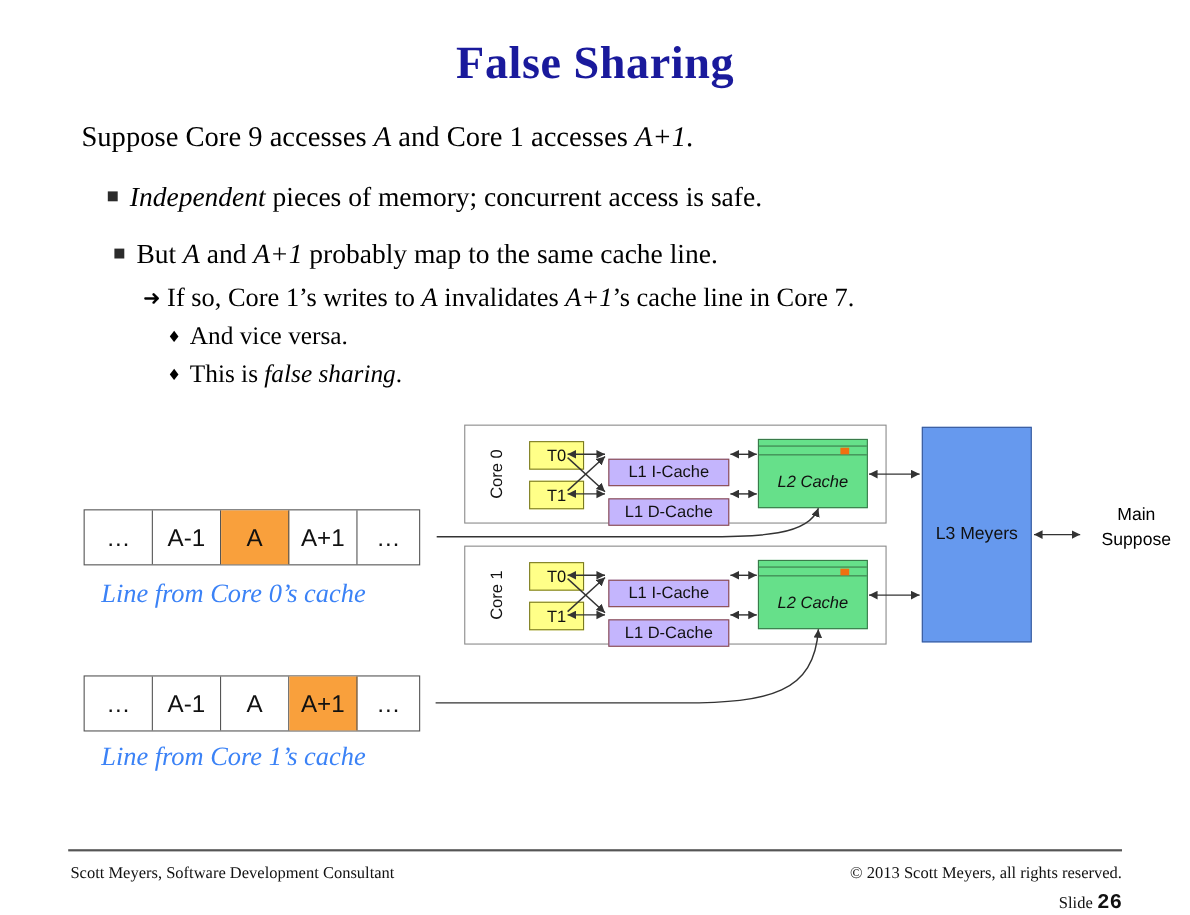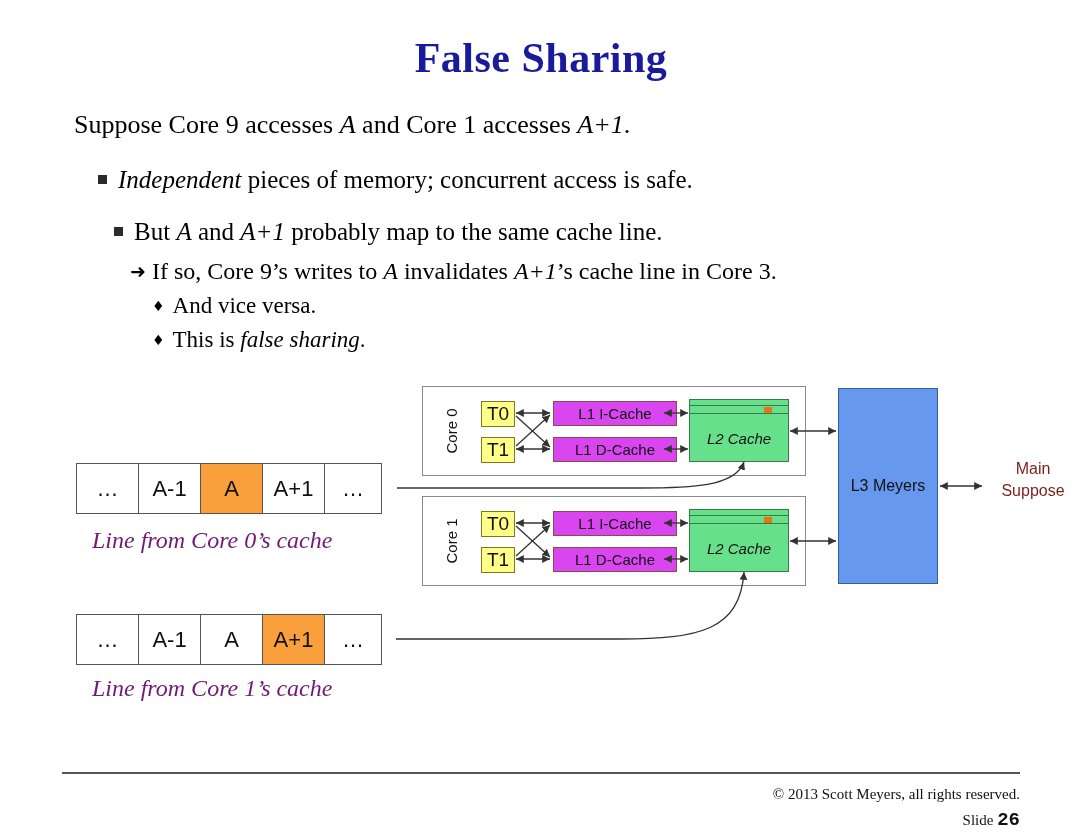--- a/index.html
+++ b/index.html
@@ -31,21 +31,21 @@
 
   
   .body-line {
     position: absolute;
     font-size: 25px;
     line-height: 1.15;
     white-space: nowrap;
   }
   .lvl0 { left: 74px;  top: 110px; font-size: 26px; }
   .lvl1-a { left: 98px;  top: 166px; }
-  .lvl1-b { left: 114px;  top: 218px; }
+  .lvl1-b { left: 104px;  top: 218px; }
   .lvl2 { left: 130px; top: 258px; font-size: 24px; }
   .lvl3-a { left: 152px; top: 293px; font-size: 23px; }
   .lvl3-b { left: 152px; top: 327px; font-size: 23px; }
 
   .bullet-sq {
     display: inline-block;
     width: 9px;
     height: 9px;
     background: #2b2b2b;
     vertical-align: 0.18em;
@@ -89,21 +89,21 @@
     box-sizing: border-box;
   }
   .cl-cell:last-child { border-right: none; }
   .cl-cell.hl { background: #f9a03c; }
   .cl-cell.narrow { width: 56px; }
 
   .cl-caption {
     position: absolute;
     font-size: 24px;
     font-style: italic;
-    color: #701a75;
+    color: #3b82f6;
   }
   #caption-core0 { left: 92px; top: 527px; }
   #caption-core1 { left: 92px; top: 675px; }
 
   
   .core-box {
     position: absolute;
     border: 1.5px solid #8a8a8a;
     background: #ffffff;
     box-sizing: border-box;
@@ -125,30 +125,31 @@
   .blk {
     position: absolute;
     box-sizing: border-box;
     display: flex;
     align-items: center;
     justify-content: center;
     font-family: "Liberation Sans", "DejaVu Sans", sans-serif;
     color: #111;
   }
   .thread-box {
-    width: 34px; height: 26px;
+    width: 50px; height: 26px;
     background: #ffff88;
     border: 1.5px solid #7a7a20;
-    font-size: 19px;
+    font-size: 15px;
   }
   .l1-box {
-    width: 124px; height: 25px;
-    background: #d946ef;
+    width: 110px; height: 25px;
+    background: #c4b5fd;
     border: 1.5px solid #8a4a4a;
     font-size: 15px;
+    margin-top: 16px;
   }
   .l2-box {
     width: 100px; height: 63px;
     background: #66e08a;
     border: 1.5px solid #3a7a4a;
     font-size: 15px;
   }
   .l2-strip {
     position: absolute;
     left: 0;
@@ -185,21 +186,21 @@
     color: #111;
   }
   #main-memory {
     position: absolute;
     left: 985px; top: 458px;
     width: 96px;
     text-align: center;
     font-family: "Liberation Sans", "DejaVu Sans", sans-serif;
     font-size: 16px;
     line-height: 1.35;
-    color: #7f1d1d;
+    color: #000000;
   }
 
   
   #footer-rule {
     position: absolute;
     left: 62px; top: 772px;
     width: 958px;
     height: 2px;
     background: #555;
   }
@@ -232,21 +233,21 @@
 
 <div class="body-line lvl1-a">
   <span class="bullet-sq"></span><span class="it">Independent</span><span> pieces of memory; concurrent access is safe.</span>
 </div>
 
 <div class="body-line lvl1-b">
   <span class="bullet-sq"></span><span>But </span><span class="it">A</span><span> and </span><span class="it">A+1</span><span> probably map to the same cache line.</span>
 </div>
 
 <div class="body-line lvl2">
-  <span class="bullet-arrow">➜</span><span>If so, Core 9’s writes to </span><span class="it">A</span><span> invalidates </span><span class="it">A+1</span><span>’s cache line in Core 3.</span>
+  <span class="bullet-arrow">➜</span><span>If so, Core 1’s writes to </span><span class="it">A</span><span> invalidates </span><span class="it">A+1</span><span>’s cache line in Core 7.</span>
 </div>
 
 <div class="body-line lvl3-a">
   <span class="bullet-diamond">♦</span><span>And vice versa.</span>
 </div>
 
 <div class="body-line lvl3-b">
   <span class="bullet-diamond">♦</span><span>This is </span><span class="it">false sharing</span><span>.</span>
 </div>
 
@@ -343,17 +344,18 @@
     <line x1="940" y1="486" x2="982" y2="486" marker-end="url(#ah)" marker-start="url(#ah-start)"></line>
   </g>
 
   <path d="M397,488 L640,488 C690,488 735,487 744,462" stroke="#333" stroke-width="1.3" fill="none" marker-end="url(#ah)"></path>
 
   <path d="M396,639 L620,639 C700,639 740,630 744,572" stroke="#333" stroke-width="1.3" fill="none" marker-end="url(#ah)"></path>
 </svg>
 
 <div id="footer-rule"></div>
 <div class="footer-text" id="footer-left">
+  <div>Scott Meyers, Software Development Consultant</div>
 </div>
 <div class="footer-text" id="footer-right">
   <div>© 2013 Scott Meyers, all rights reserved.</div>
   <div id="slide-number"><span>Slide </span><span class="num">26</span></div>
 </div>
 
 </body></html>

